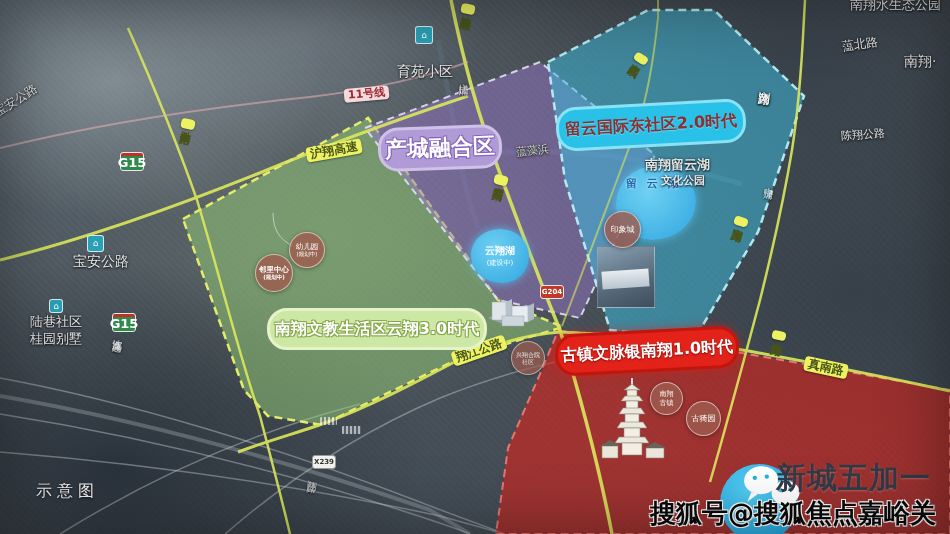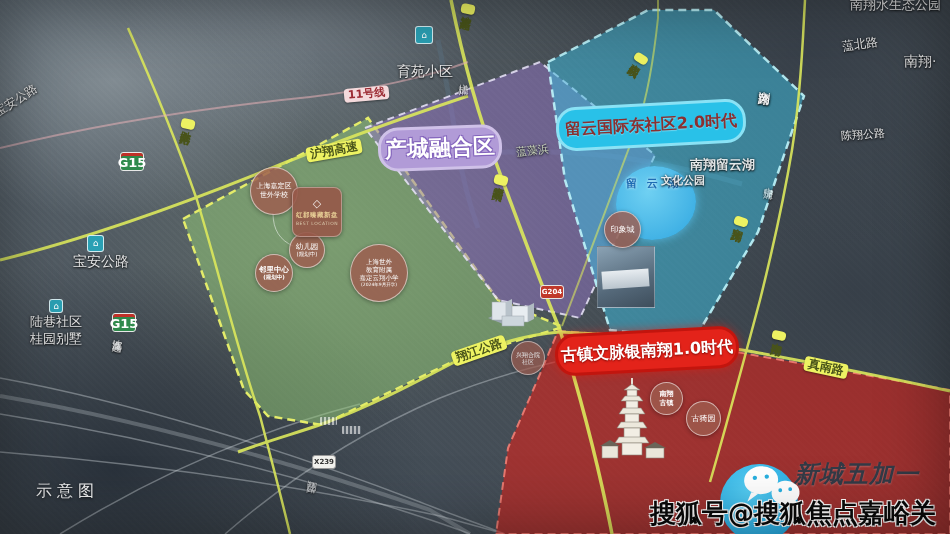--- a/index.html
+++ b/index.html
@@ -111,20 +111,23 @@
     <path d="M0,148 C90,126 200,108 310,97 C370,90 430,76 468,62" stroke="#e8b0b6" stroke-width="2" opacity=".55" fill="none"></path>
     <path d="M273,213 C273,230 280,240 293,246" stroke="rgba(255,255,255,.5)" stroke-width="1" fill="none"></path>
   </svg>
 
   <div class="pill pill-industry" style="left:378px;top:126px;width:118px;height:38px;transform:rotate(-2deg);font-size:22px;">
       <span class="t">产城融合区</span>
     </div>
   <div class="pill pill-liuyun" style="left:556px;top:103px;width:184px;height:38px;transform:rotate(-3deg);font-size:16px;">
       <span class="t">留云国际东社区2.0时代</span>
     </div>
+  <div class="pill pill-wenjiao" style="left:267px;top:308px;width:214px;height:36px;font-size:16px;">
+      <span class="t">南翔文教生活区云翔3.0时代</span>
+    </div>
   <div class="pill pill-guzhen" style="left:555px;top:330px;width:178px;height:36px;transform:rotate(-3deg);font-size:16px;">
       <span class="t">古镇文脉银南翔1.0时代</span>
     </div>
 
   <div class="tag vert" style="left:461px;top:4px;transform:rotate(12deg);font-size:11px;">沪嘉高速</div>
   <div class="tag pink" style="left:344px;top:87px;transform:rotate(-5deg);font-size:11px;">11号线</div>
   <div class="tag vert" style="left:181px;top:119px;transform:rotate(13deg);font-size:11px;">胜辛南路</div>
   <div class="tag" style="left:306px;top:143px;transform:rotate(-10deg);">沪翔高速</div>
   <div class="tag vert" style="left:634px;top:54px;transform:rotate(32deg);font-size:11px;">嘉闵线</div>
   <div class="tag vert" style="left:494px;top:175px;transform:rotate(14deg);font-size:11px;">嘉闵高架</div>
@@ -153,57 +156,46 @@
   <div class="com-icon" style="left:87px;top:235px;width:15px;height:15px;"></div>
   <div class="faint" style="left:73px;top:253px;font-size:14px;">宝安公路</div>
   <div class="com-icon" style="left:49px;top:299px;width:12px;height:12px;"></div>
   <div class="faint" style="left:30px;top:314px;font-size:13px;line-height:1.3;"><span>陆巷社区</span><br><span>桂园别墅</span></div>
   <div class="faint vert" style="left:306px;top:472px;font-size:10px;opacity:.6;transform:rotate(8deg);">翔江公路</div>
   <div class="speck" style="left:320px;top:417px;width:17px;height:8px;"></div>
   <div class="speck" style="left:342px;top:426px;width:19px;height:8px;"></div>
 
   <div class="lake" style="left:616px;top:166px;width:80px;height:74px;border-radius:48% 52% 55% 45% / 52% 48% 52% 48%;"></div>
   <div class="abs" style="left:626px;top:176px;font-size:11px;font-weight:700;letter-spacing:3px;color:#1e6cb4;text-shadow:0 0 3px rgba(255,255,255,.9);z-index:12;">留 云 湖</div>
-  <div class="faint" style="left:645px;top:156px;font-size:13px;font-weight:700;z-index:13;margin-left:45px;">南翔留云湖</div>
+  <div class="faint" style="left:645px;top:156px;font-size:13px;font-weight:700;z-index:13;">南翔留云湖</div>
   <div class="faint" style="left:661px;top:173px;font-size:11px;font-weight:700;z-index:13;">文化公园</div>
-
-  <div class="poi" style="left:250px;top:167px;width:46px;height:46px;font-size:7px;">
-      <span>上海嘉定区</span>
-      <span>世外学校</span>
-    </div>
-  <div class="hongjun" style="left:292px;top:187px;width:48px;height:48px;">
-    <span class="logo"></span>
-    <span class="gold">红郡臻藏新盘</span>
-    <span class="eng">BEST LOCATION</span>
+  <div class="lake" style="left:471px;top:229px;width:58px;height:54px;border-radius:50% 50% 46% 54% / 48% 52% 50% 50%;">
+    <span style="font-size:10px;font-weight:700;">云翔湖</span>
+    <span style="font-size:7px;">(建设中)</span>
   </div>
+
   <div class="poi" style="left:289px;top:232px;width:34px;height:34px;font-size:7.5px;">
       <span>幼儿园</span>
       <span style="font-size:5.5px;">(规划中)</span>
     </div>
   <div class="poi" style="left:255px;top:254px;width:36px;height:36px;font-size:7.5px;font-weight:bold;">
       <span>邻里中心</span>
       <span style="font-size:5.5px;">(规划中)</span>
     </div>
-  <div class="poi" style="left:350px;top:244px;width:56px;height:56px;font-size:6.5px;">
-      <span>上海世外</span>
-      <span>教育附属</span>
-      <span>嘉定云翔小学</span>
-      <span style="font-size:4.5px;">(2024年9月开学)</span>
-    </div>
   <div class="poi" style="left:511px;top:341px;width:32px;height:32px;font-size:6px;opacity:.85;">
       <span>兴翔合院</span>
       <span>社区</span>
     </div>
   <div class="poi" style="left:604px;top:211px;width:35px;height:35px;font-size:8px;">
       <span>印象城</span>
     </div>
   <div class="photo" style="left:597px;top:246px;width:56px;height:60px;">
       <div class="bld"></div>
     </div>
-  <div class="poi" style="left:650px;top:382px;width:31px;height:31px;font-size:7px;font-weight:bold;">
+  <div class="poi" style="left:650px;top:382px;width:31px;height:31px;font-size:7px;">
       <span>南翔</span>
       <span>古镇</span>
     </div>
   <div class="poi" style="left:686px;top:401px;width:33px;height:33px;font-size:8px;">
       <span>古猗园</span>
     </div>
 
   <svg class="abs" style="left:482px;top:288px;z-index:13;" width="66" height="48" viewBox="0 0 66 48">
     <polygon points="6,30 26,22 46,30 26,38" fill="#9aa6b0"></polygon>
     <rect x="10" y="14" width="14" height="18" fill="#dfe5ea" stroke="#9aa4ac" stroke-width=".5"></rect>
@@ -236,17 +228,17 @@
   <svg class="wm" style="left:742px;top:462px;transform:rotate(-6deg);" width="62" height="52" viewBox="0 0 62 52">
     <ellipse cx="20" cy="17" rx="17" ry="14" fill="#fff"></ellipse>
     <polygon points="9,28 4,37 16,30" fill="#fff"></polygon>
     <circle cx="14" cy="14" r="2.2" fill="#28b0e0"></circle>
       <circle cx="26" cy="14" r="2.2" fill="#28b0e0"></circle>
     <ellipse cx="43" cy="32" rx="14" ry="12" fill="#fff"></ellipse>
     <polygon points="52,41 57,49 47,42" fill="#fff"></polygon>
     <circle cx="38" cy="29" r="1.9" fill="#28b0e0"></circle>
       <circle cx="48" cy="29" r="1.9" fill="#28b0e0"></circle>
   </svg>
-  <div class="wm" style="left:794px;top:458px;font-size:24px;font-weight:700;letter-spacing:1px;color:#333a46;text-shadow:0 1px 2px rgba(255,255,255,.25);font-style:italic;">新城五加一</div>
+  <div class="wm" style="left:776px;top:458px;font-size:30px;font-weight:700;letter-spacing:1px;color:#333a46;text-shadow:0 1px 2px rgba(255,255,255,.25);">新城五加一</div>
   <div class="wm" style="left:650px;top:496px;font-size:26px;font-weight:800;color:#0a0a0a;text-shadow:-1px -1px 0 #fff,1px -1px 0 #fff,-1px 1px 0 #fff,1px 1px 0 #fff;">搜狐号@搜狐焦点嘉峪关站</div>
 
   <div id="vignette"></div>
 </div>
 
 </body></html>

